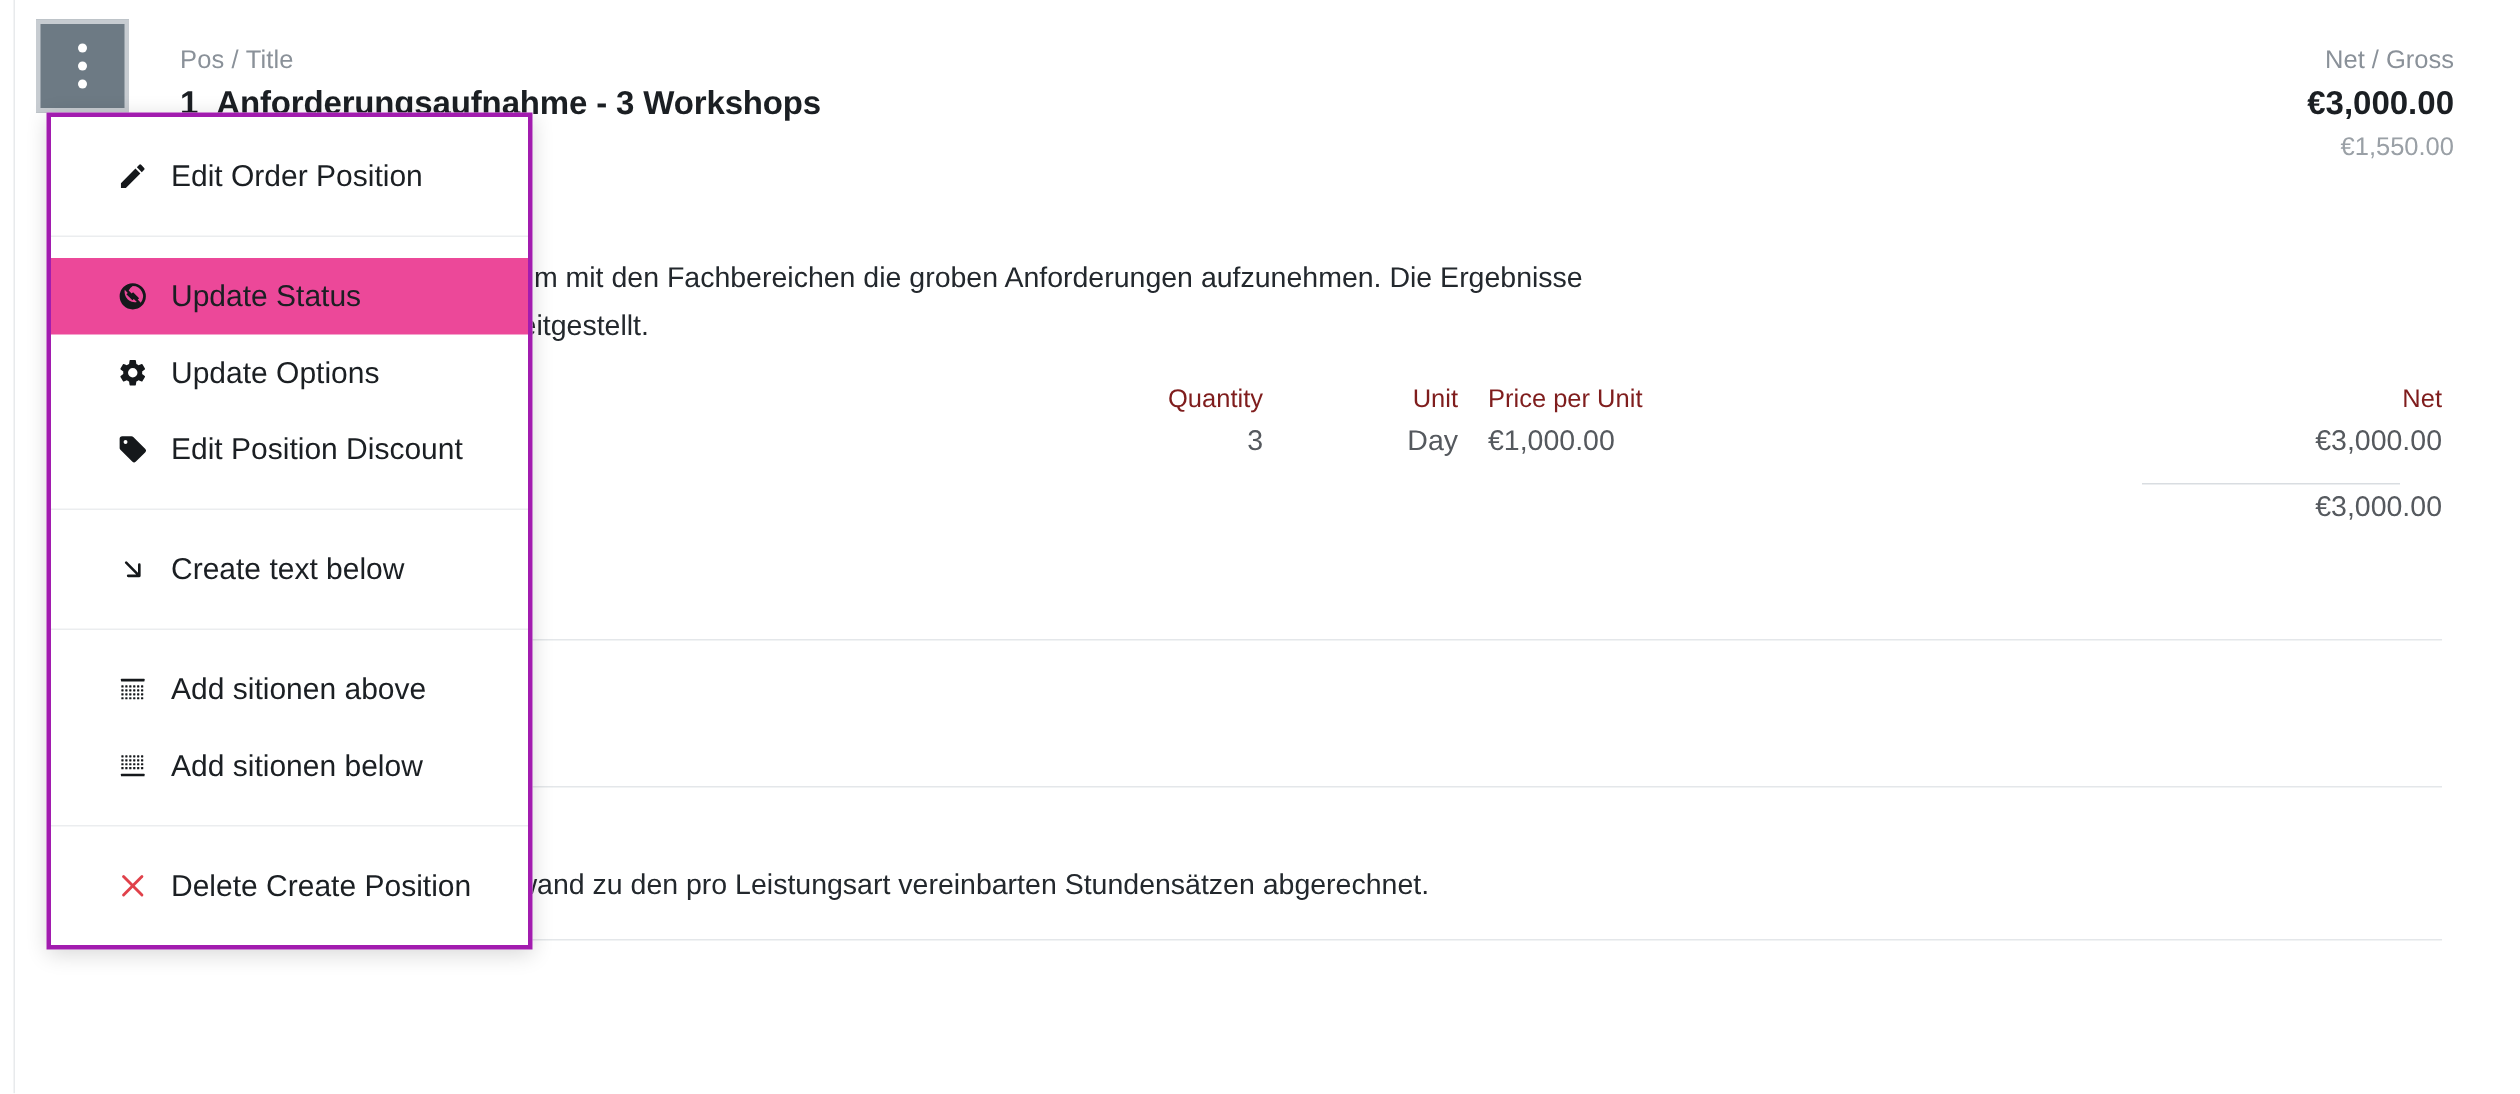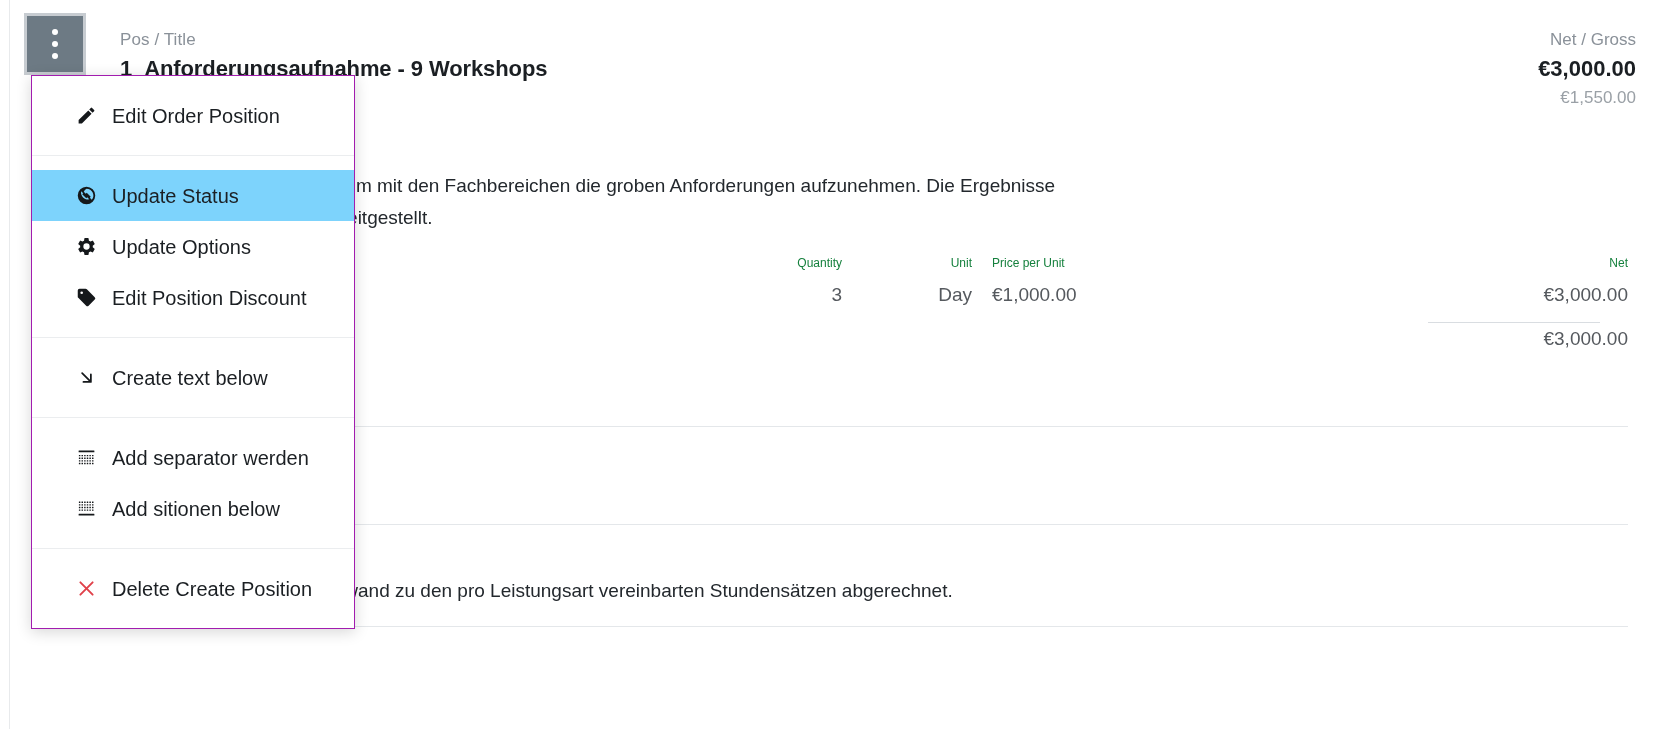--- a/index.html
+++ b/index.html
@@ -88,22 +88,22 @@
 
   
   .item-table {
     position: absolute;
     left: 132px; top: 256px;
     right: 52px;
   }
   .tbl-head {
     position: relative;
     height: 28px;
-    font-size: 12px;
-    color: #15803d;
+    font-size: 17px;
+    color: #7f1d1d;
   }
   .tbl-row {
     position: relative;
     height: 34px;
     font-size: 19px;
     color: #55595e;
   }
   .c-desc   { position: absolute; left: 0;    top: 0; }
   .c-qty    { position: absolute; left: 540px; width: 170px; text-align: right; }
   .c-unit   { position: absolute; left: 730px; width: 110px; text-align: right; }
@@ -199,39 +199,39 @@
     border-radius: 50%;
     background: #ffffff;
   }
 
   
   .ctx-menu {
     position: absolute;
     left: 31px; top: 75px;
     width: 324px;
     background: #ffffff;
-    border: 1px solid #a21caf;
+    border: 3px solid #a21caf;
     box-shadow: 0 3px 14px rgba(0,0,0,.16);
     z-index: 60;
     padding: 0;
   }
   .ctx-group { padding: 14px 0; }
   .ctx-group + .ctx-group { border-top: 1px solid #ebedef; }
 
   .ctx-item {
     display: flex;
     align-items: center;
     height: 51px;
     padding: 0 18px 0 44px;
     font-size: 20px;
     color: #1b1f23;
     cursor: pointer;
     white-space: nowrap;
   }
-  .ctx-item.active { background: #7dd3fc; }
+  .ctx-item.active { background: #ec4899; }
   .ctx-item .ic {
     width: 26px;
     margin-right: 10px;
     display: inline-flex;
     align-items: center;
     justify-content: flex-start;
     flex: none;
     color: #15181b;
   }
   .ctx-item.danger .ic { color: #e0414a; }
@@ -243,21 +243,21 @@
 <body>
 
 <div id="root">
 
   <div class="left-edge"></div>
 
   <div class="header-row">
     <div class="hdr-left">
       <div class="hdr-label">Pos / Title</div>
       <div class="hdr-title">
-        <span class="pos-num">1</span><span>Anforderungsaufnahme - 9 Workshops</span>
+        <span class="pos-num">1</span><span>Anforderungsaufnahme - 3 Workshops</span>
       </div>
     </div>
     <div class="hdr-right">
       <div class="net-gross-label">Net / Gross</div>
       <div class="net-value">€3,000.00</div>
       <div class="gross-value">€1,550.00</div>
     </div>
   </div>
 
   <div class="desc-block">
@@ -388,21 +388,21 @@
               <rect x="15.3" y="15" width="1.7" height="1.7" rx=".3"></rect>
               <rect x="18.3" y="15" width="1.7" height="1.7" rx=".3"></rect>
               <rect x="3.3" y="18" width="1.7" height="1.7" rx=".3"></rect>
               <rect x="6.3" y="18" width="1.7" height="1.7" rx=".3"></rect>
               <rect x="9.3" y="18" width="1.7" height="1.7" rx=".3"></rect>
               <rect x="12.3" y="18" width="1.7" height="1.7" rx=".3"></rect>
               <rect x="15.3" y="18" width="1.7" height="1.7" rx=".3"></rect>
               <rect x="18.3" y="18" width="1.7" height="1.7" rx=".3"></rect>
             </svg>
           </span>
-          <span class="lbl">Add separator werden</span>
+          <span class="lbl">Add sitionen above</span>
         </div>
         <div class="ctx-item">
           <span class="ic">
             <svg width="21" height="21" viewBox="0 0 24 24" fill="currentColor" aria-hidden="true">
               <rect x="3.3" y="4" width="1.7" height="1.7" rx=".3"></rect>
               <rect x="6.3" y="4" width="1.7" height="1.7" rx=".3"></rect>
               <rect x="9.3" y="4" width="1.7" height="1.7" rx=".3"></rect>
               <rect x="12.3" y="4" width="1.7" height="1.7" rx=".3"></rect>
               <rect x="15.3" y="4" width="1.7" height="1.7" rx=".3"></rect>
               <rect x="18.3" y="4" width="1.7" height="1.7" rx=".3"></rect>

